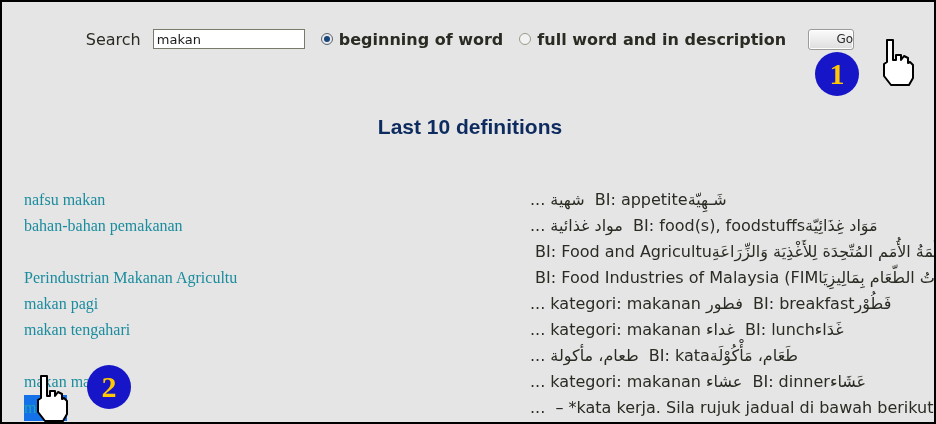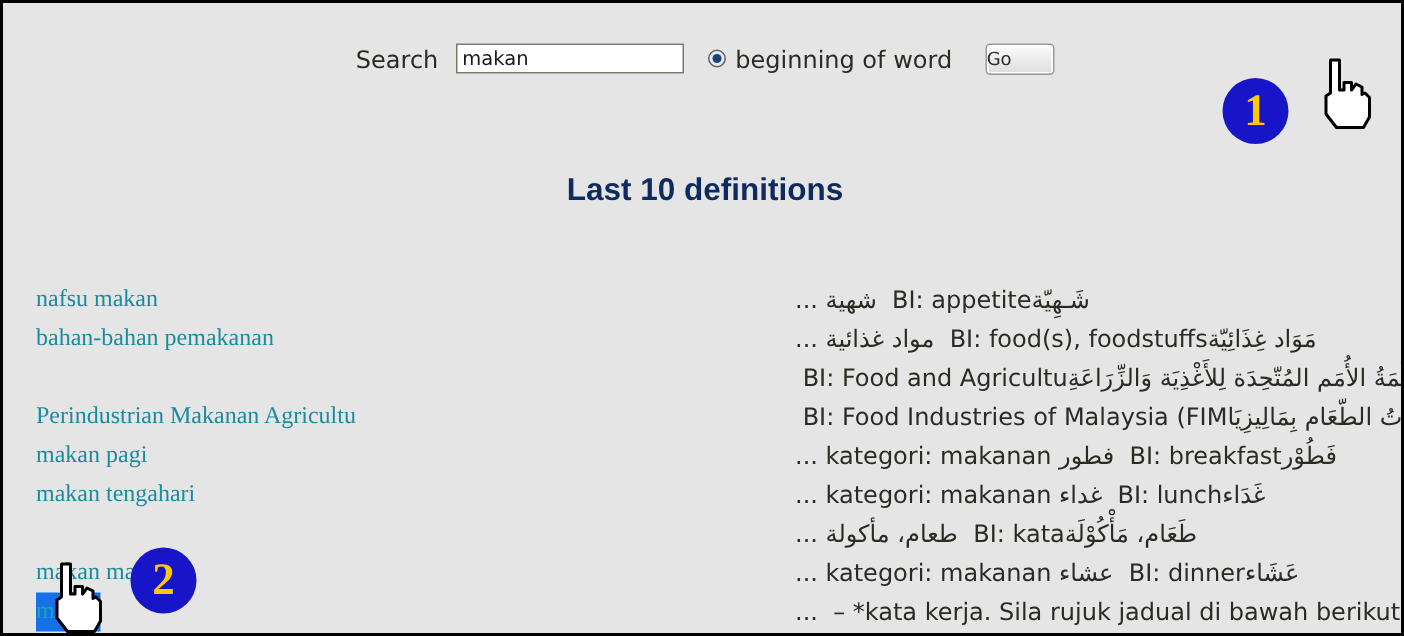--- a/index.html
+++ b/index.html
@@ -48,20 +48,21 @@
     color: #1a1a1a;
     font-family: "DejaVu Sans", sans-serif;
     font-size: 13px;
     padding: 1px 3px;
     outline: none;
   }
   .radio-group {
     display: flex;
     margin-left: 16px;
     white-space: nowrap;
+    font-weight: bold;
   }
   .radio-opt {
     display: flex;
     align-items: center;
     margin-right: 16px;
     white-space: nowrap;
   }
   .radio-dot {
     width: 12px;
     height: 12px;
@@ -96,21 +97,21 @@
     height: 21px;
     box-sizing: border-box;
     background: linear-gradient(#fbfbfb, #dedede);
     border: 1px solid #9b9b9b;
     border-radius: 3px;
     box-shadow: inset 0 0 0 1px #ffffff;
     color: #2a2a2a;
     font-family: "DejaVu Sans", sans-serif;
     font-size: 12px;
     line-height: 17px;
-    text-align: left;
+    text-align: right;
     padding: 0;
     margin-left: 6px;
   }
 
   
   .heading {
     position: absolute;
     left: 0;
     top: 113px;
     width: 936px;
@@ -192,20 +193,24 @@
 <div class="page">
 
   <div class="searchbar">
     <span class="search-label">Search</span>
     <input class="search-input" type="text" value="makan" style="">
     <span class="radio-group">
       <span class="radio-opt">
         <span class="radio-dot checked"></span>
         <span class="radio-text">beginning of word</span>
       </span>
+      <span class="radio-opt">
+        <span class="radio-dot"></span>
+        <span class="radio-text">full word and in description</span>
+      </span>
     </span>
     <button class="go-button">Go</button>
   </div>
 
   <div class="heading">Last 10 definitions</div>
 
   <div class="results">
       <div class="row">
         <a class="term">nafsu makan</a>
         <div class="definition">شَـهِيّة‎ BI: appetite شهية ...</div>

